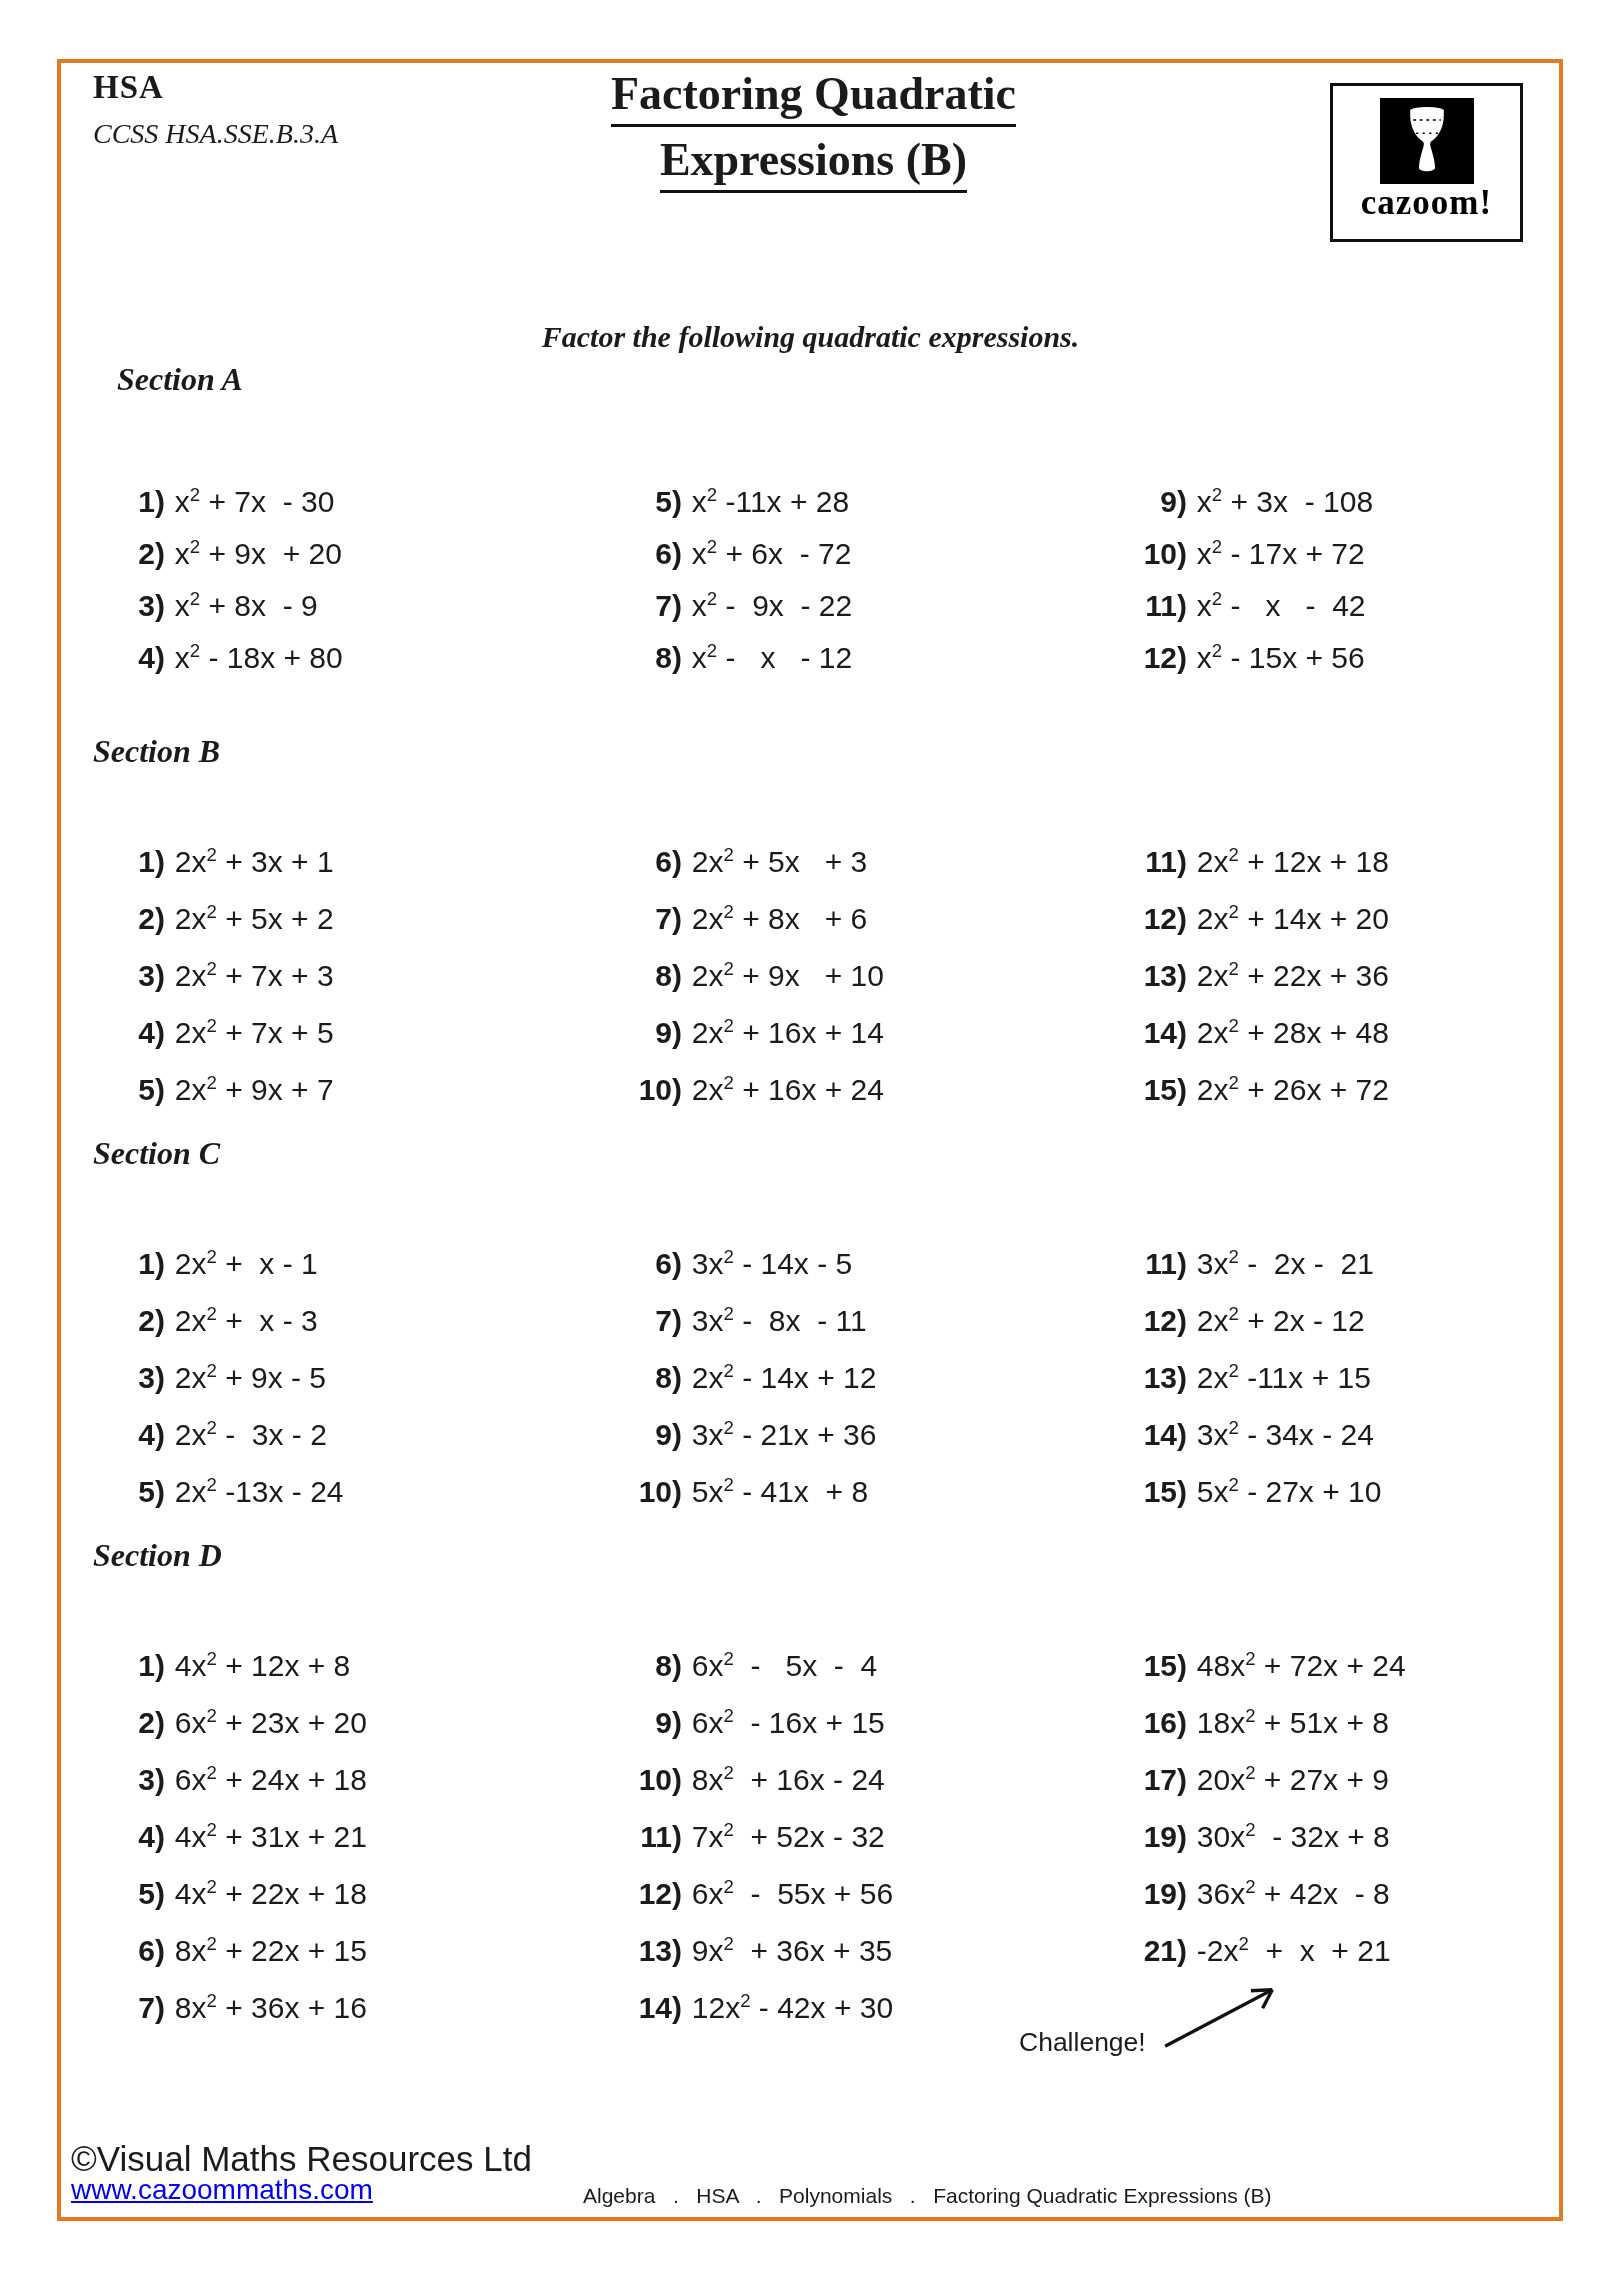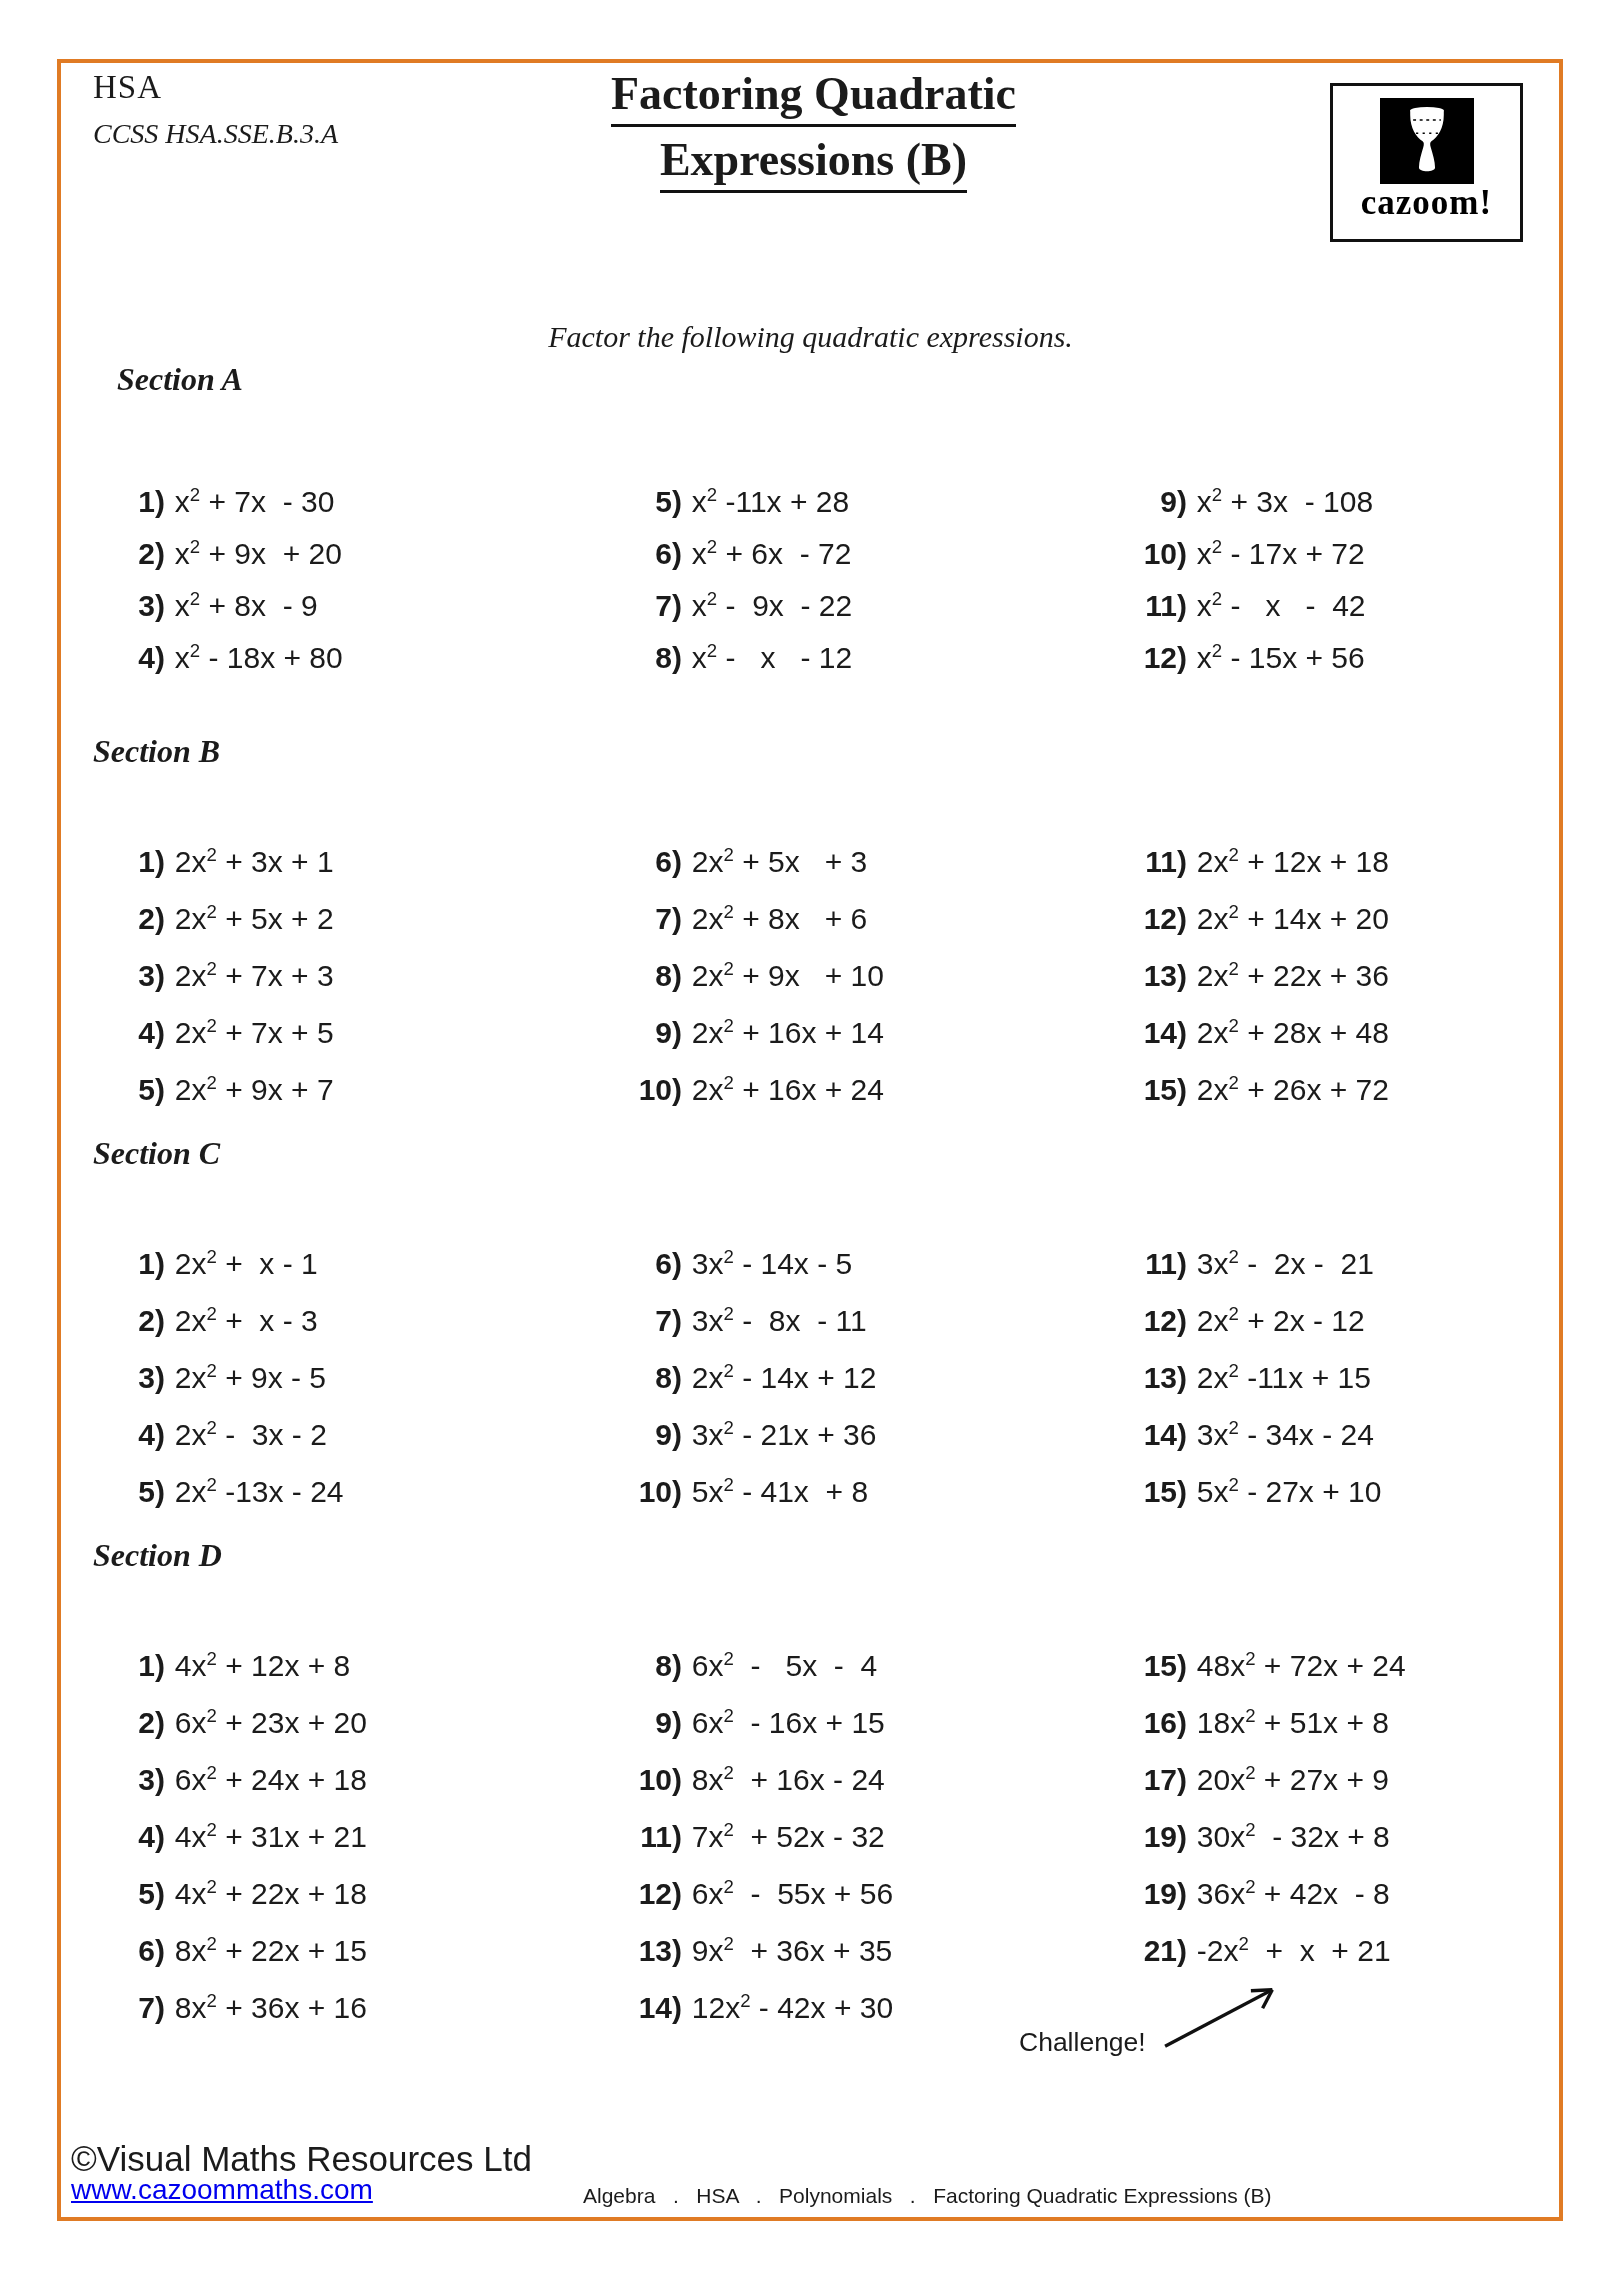--- a/index.html
+++ b/index.html
@@ -14,21 +14,21 @@
   }
   .border-frame{
     position:absolute;
     left:57px; top:59px;
     width:1498px; height:2154px;
     border:4.9px solid #E07B24;
   }
   .hsa{
     position:absolute; left:93px; top:69px;
     font-family:"Liberation Serif", serif;
-    font-size:33px; font-weight:400; letter-spacing:1px;
+    font-size:33px; font-weight:700; letter-spacing:1px;
   }
   .ccss{
     position:absolute; left:93px; top:118px;
     font-family:"Liberation Serif", serif;
     font-style:italic; font-size:28px;
   }
   .title{
     position:absolute; left:294px; top:71px; width:1039px;
     text-align:center;
     font-family:"Liberation Serif", serif;
@@ -55,21 +55,21 @@
   }
   .logo-text{
     font-family:"Liberation Serif", serif;
     font-weight:bold; font-size:35px; line-height:1.1;
     color:#000; letter-spacing:1px;
   }
   .instruction{
     position:absolute; left:0; right:0; top:320px;
     text-align:center;
     font-family:"Liberation Serif", serif;
-    font-style:italic; font-size:30px;
+    font-style:italic; font-size:30px;font-weight:bold;
   }
   .section-title{
     position:absolute; left:93px;
     font-family:"Liberation Serif", serif;
     font-style:italic; font-weight:bold; font-size:32px;
   }
   .cols{
     position:absolute; left:102px; width:1441px;
     display:flex;
   }

